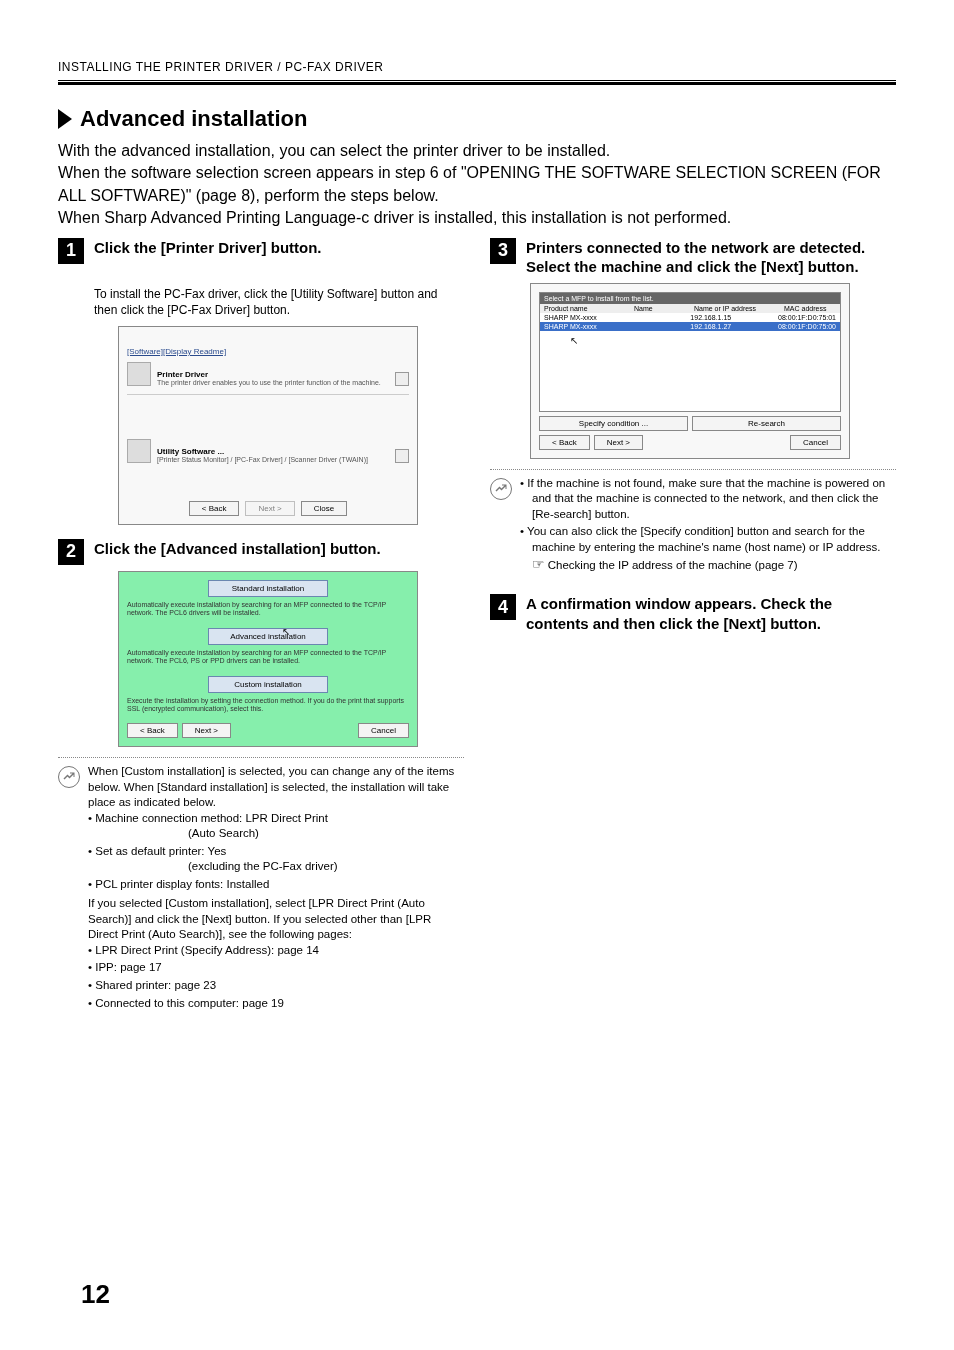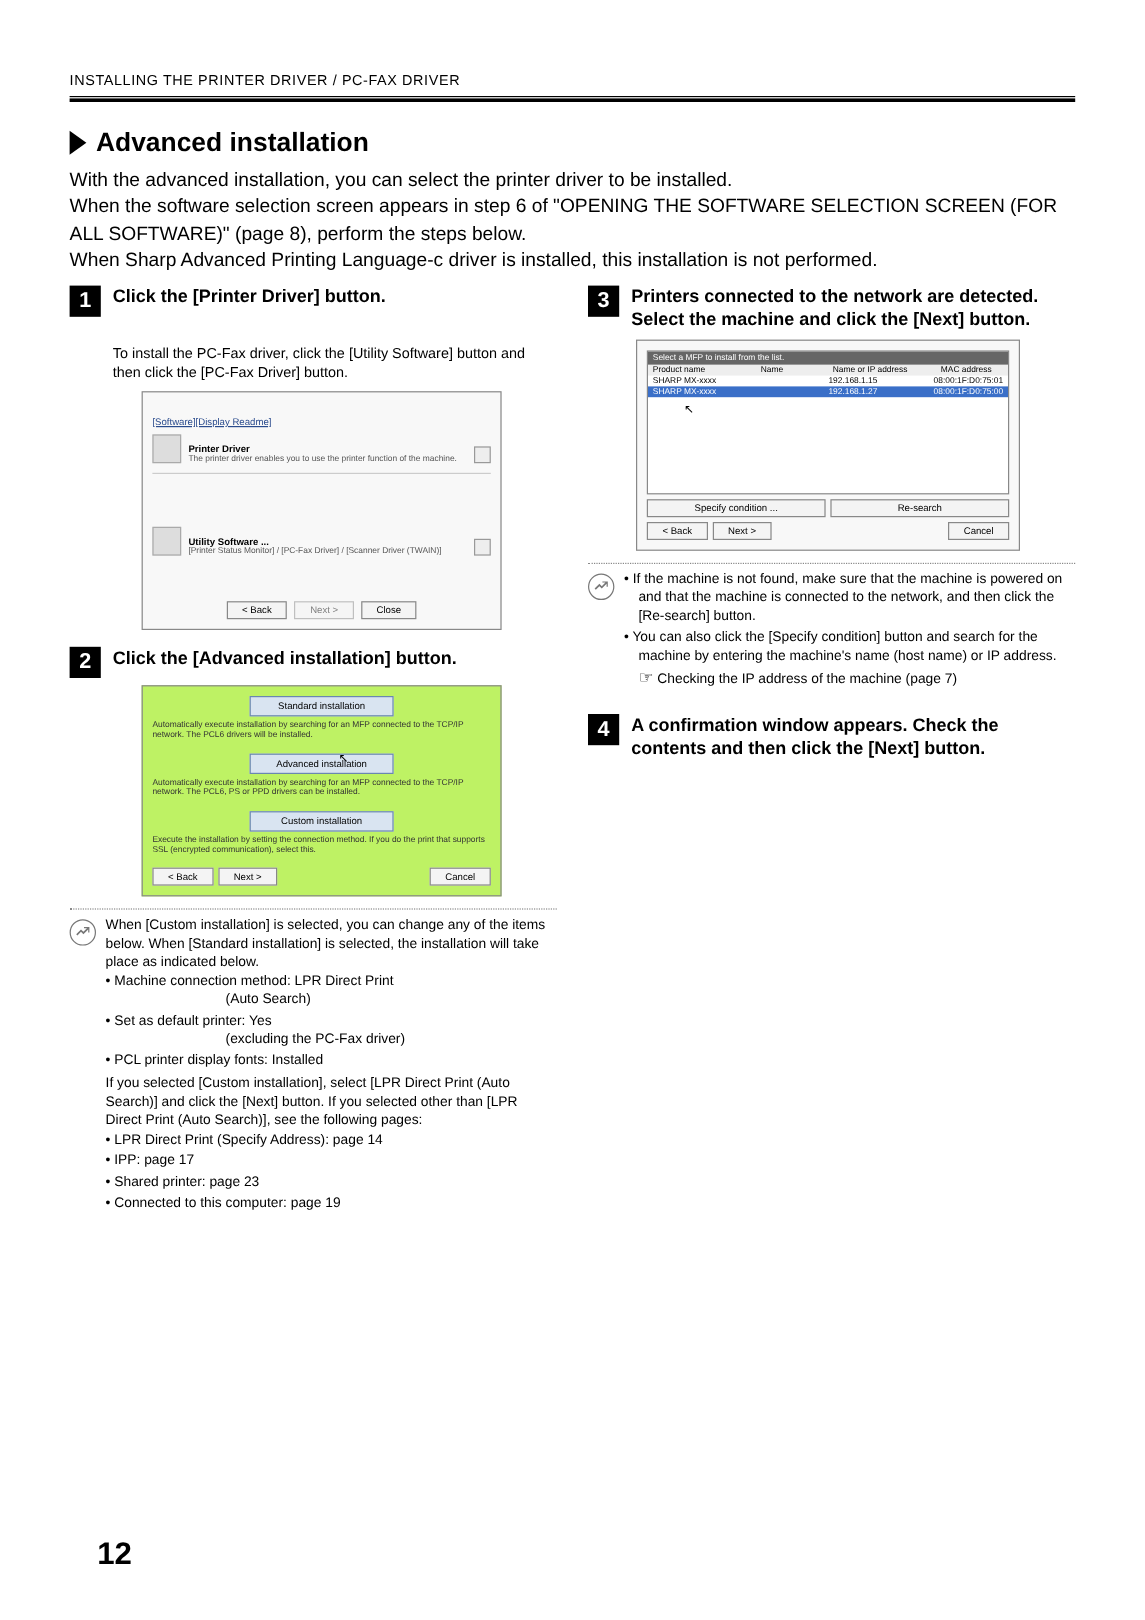--- a/index.html
+++ b/index.html
@@ -50,21 +50,21 @@
   .step-sub { font-size:12px; margin:22px 0 8px 36px; line-height:1.35; }
   .screenshot {
     border:1px solid #888;
     margin:4px 0 10px 60px;
     width: 300px;
     background:#f8f8f8;
     font-size:8px;
     padding:8px;
     position:relative;
   }
-  .screenshot.blue { background:#bef264; width:300px; }
+  .screenshot.blue { background:#86efac; width:300px; }
   .screenshot.small { width:320px; margin-left:40px; }
   .sc-row { display:flex; margin-bottom:6px;margin-top:12px; }
   .sc-link { color:#2a4b8d; text-decoration:underline; cursor:pointer; }
   .sc-item { display:flex; gap:6px; align-items:flex-end; margin-bottom:10px; border-bottom:1px solid #ccc; padding-bottom:8px;}
   .sc-icon {
     width:24px; height:24px; background:#ddd; border:1px solid #aaa; flex-shrink:0;
   }
   .sc-item-body { flex:1; }
   .sc-item-title { font-weight:bold; font-size:8px; }
   .sc-item-desc { font-size:7px; color:#555; }

